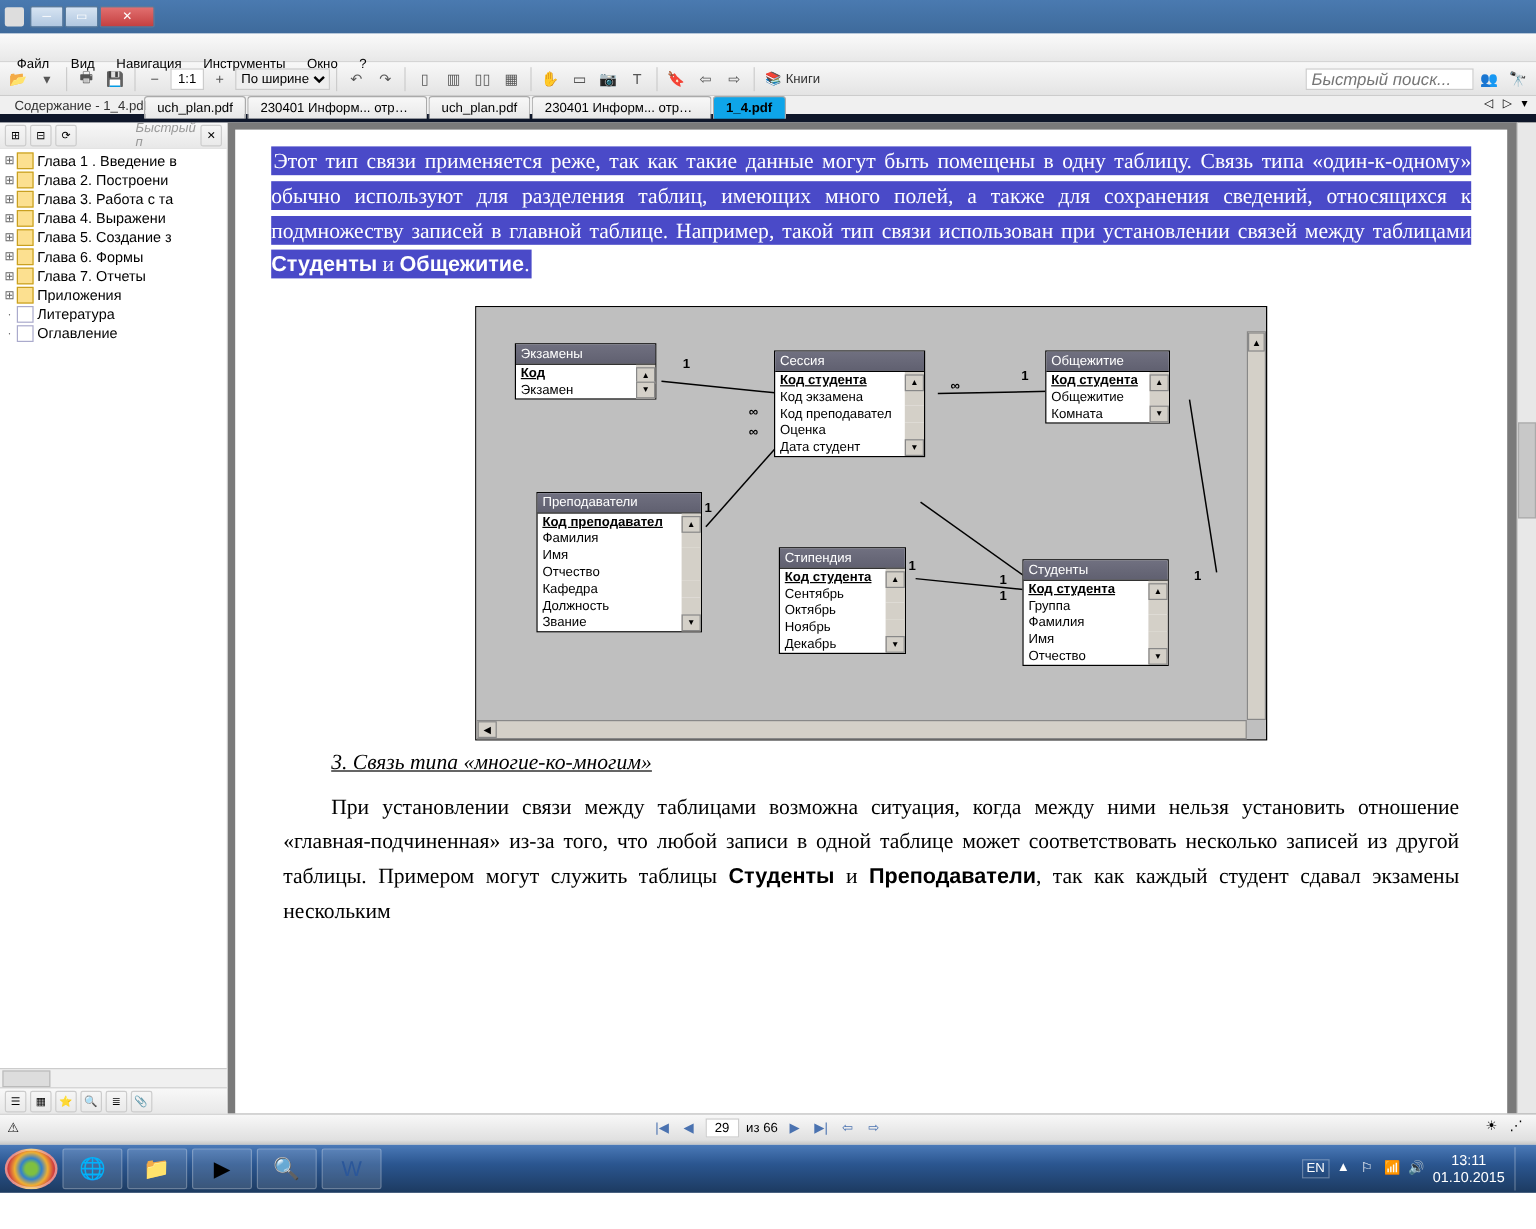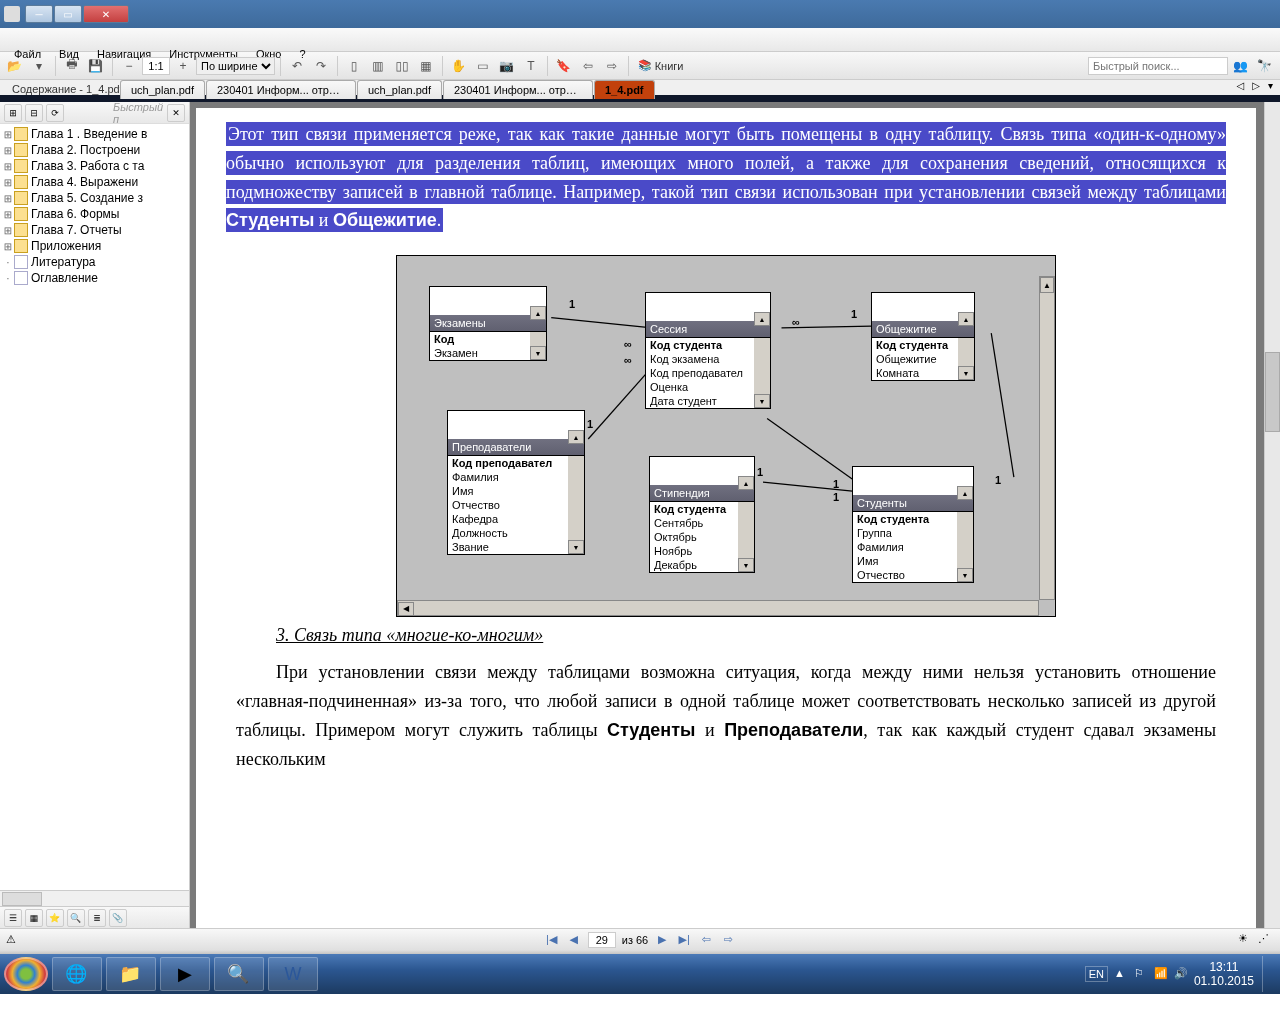--- a/index.html
+++ b/index.html
@@ -17,29 +17,29 @@
 .menubar { height: 24px; background: linear-gradient(#fafafa, #e8e8e8); display: flex; align-items: center; padding: 0 6px; gap: 2px; border-bottom: 1px solid #ccc; }
 .menubar span { padding: 2px 8px; margin-top: 28px; }
 
 
 .toolbar { height: 28px; background: linear-gradient(#f8f8f8, #e4e4e4); display: flex; align-items: center; padding: 0 4px; gap: 2px; border-bottom: 1px solid #ccc; }
 .toolbar .btn { width: 22px; height: 22px; border: 1px solid transparent; border-radius: 2px; display: flex; align-items: center; justify-content: center; font-size: 12px; color: #555; }
 .toolbar .sep { width: 1px; height: 20px; background: #ccc; margin: 0 3px; }
 .toolbar .zoom { display: flex; align-items: center; gap: 2px; }
 .toolbar input.zoomval { width: 28px; height: 18px; border: 1px solid #ccc; text-align: center; font-size: 11px; }
 .toolbar select { height: 18px; border: 1px solid #ccc; font-size: 11px; }
-.toolbar .search { margin-left: auto; width: 140px; height: 18px; border: 1px solid #ccc; color: #999; padding: 0 4px; font-size: 11px; }
+.toolbar .search { margin-left: auto; width: 140px; height: 18px; border: 1px solid #ccc; color: #999; font-style: italic; padding: 0 4px; font-size: 14px; }
 .toolbar .books { display:flex; align-items:center; gap:3px; color:#333; font-size:11px; padding:0 4px;}
 
 
 .tabbar { height: 22px; background: #f0f0f0; display: flex; padding: 0 4px; border-bottom: 7px solid #0f172a; position: relative; }
 .sidebar-label { padding: 3px 8px; font-size: 11px; color: #333; }
 .tabbar .tabs { display: flex; margin-left: 120px; position: absolute; left: 0; }
 .tab { padding: 3px 10px; background: linear-gradient(#f8f8f8,#e8e8e8); border: 1px solid #aaa; border-bottom: none; border-radius: 3px 3px 0 0; font-size: 11px; margin-right: 1px; white-space: nowrap; overflow: hidden; max-width: 150px; text-overflow: ellipsis; }
-.tab.active { background: #c2410c; font-weight: bold; }
+.tab.active { background: #0ea5e9; font-weight: bold; }
 .tabbar .tabnav { margin-left: auto; display:flex; gap:2px; }
 .tabbar .tabnav span { font-size:10px; padding:0 3px; }
 
 
 .main { display: flex; height: 826px; }
 .sidebar { width: 190px; background: #fff; border-right: 1px solid #ccc; display: flex; flex-direction: column; }
 .sidebar-tools { height: 22px; background: linear-gradient(#f8f8f8,#e8e8e8); display: flex; align-items: center; padding: 0 4px; gap: 3px; border-bottom: 1px solid #ddd; }
 .sidebar-tools .btn { width: 18px; height: 18px; border: 1px solid #ccc; border-radius: 2px; display:flex; align-items:center; justify-content:center; font-size:9px; }
 .sidebar-tools .quick { color: #999; font-style: italic; flex: 1; font-size: 11px; margin-left: 46px; }
 .tree { flex: 1; overflow: hidden; padding: 2px; font-size: 12px; }
@@ -73,23 +73,23 @@
 .schema-title .icon{ width:14px; height:14px; background:#88a; margin-right:4px; border:1px solid #558;}
 .schema-title .wbtns { margin-left:auto; display:flex; gap:1px;}
 .schema-title .wbtns div { width:16px; height:14px; background:#bfbfbf; border:1px solid #000; display:flex;align-items:center;justify-content:center; font-size:9px; color:#000;}
 .schema-body { background: #bfbfbf; padding: 14px; height: 360px; position: relative; }
 .schema-vscroll { position:absolute; right:0; top:20px; width:16px; bottom:16px; background:#d4d0c8; border:1px solid #888;}
 .schema-vscroll .arrow { height:16px; background:#d4d0c8; border:1px solid #888; display:flex;align-items:center;justify-content:center;font-size:8px;}
 .schema-hscroll { position:absolute; left:0; right:16px; bottom:0; height:16px; background:#d4d0c8; border:1px solid #888;}
 .schema-hscroll .arrow { width:16px; height:14px; background:#d4d0c8; border:1px solid #888; display:inline-flex;align-items:center;justify-content:center;font-size:8px;}
 
 .tbl { position: absolute; background: #fff; border: 1px solid #000; font-size: 11px; }
-.tbl-header { background: linear-gradient(#707080,#606070); color: #fff; padding: 2px 4px; font-weight: normal; border-bottom:1px solid #000;margin-top:28px;}
+.tbl-header { background: linear-gradient(#707080,#606070); color: #fff; padding: 2px 4px; font-weight: normal; border-bottom:1px solid #000;}
 .tbl-row { padding: 1px 6px 1px 4px; border-right: 16px solid #d4d0c8; }
-.tbl-row.pk { font-weight: bold; }
+.tbl-row.pk { font-weight: bold; text-decoration: underline; }
 .tbl .mini-scroll-up { position:absolute; right:0; top:19px; width:16px; height:14px; background:#d4d0c8;border:1px solid #888;display:flex;align-items:center;justify-content:center;font-size:7px;}
 .tbl .mini-scroll-down { position:absolute; right:0; bottom:0; width:16px; height:14px; background:#d4d0c8;border:1px solid #888;display:flex;align-items:center;justify-content:center;font-size:7px;}
 
 .rel-label { position:absolute; font-size:11px; font-weight:bold; color:#000; }
 svg.relations { position:absolute; inset:0; pointer-events:none; }
 svg.relations line { stroke:#000; stroke-width:1.2; }
 
 
 .statusbar { height: 22px; background: linear-gradient(#f8f8f8,#e0e0e0); display: flex; align-items: center; justify-content: center; gap: 6px; border-top: 1px solid #ccc; font-size: 11px; position:relative;}
 .statusbar .navbtn { width:16px; height:16px; display:flex; align-items:center; justify-content:center; color:#4a72b0; font-size:11px; }

